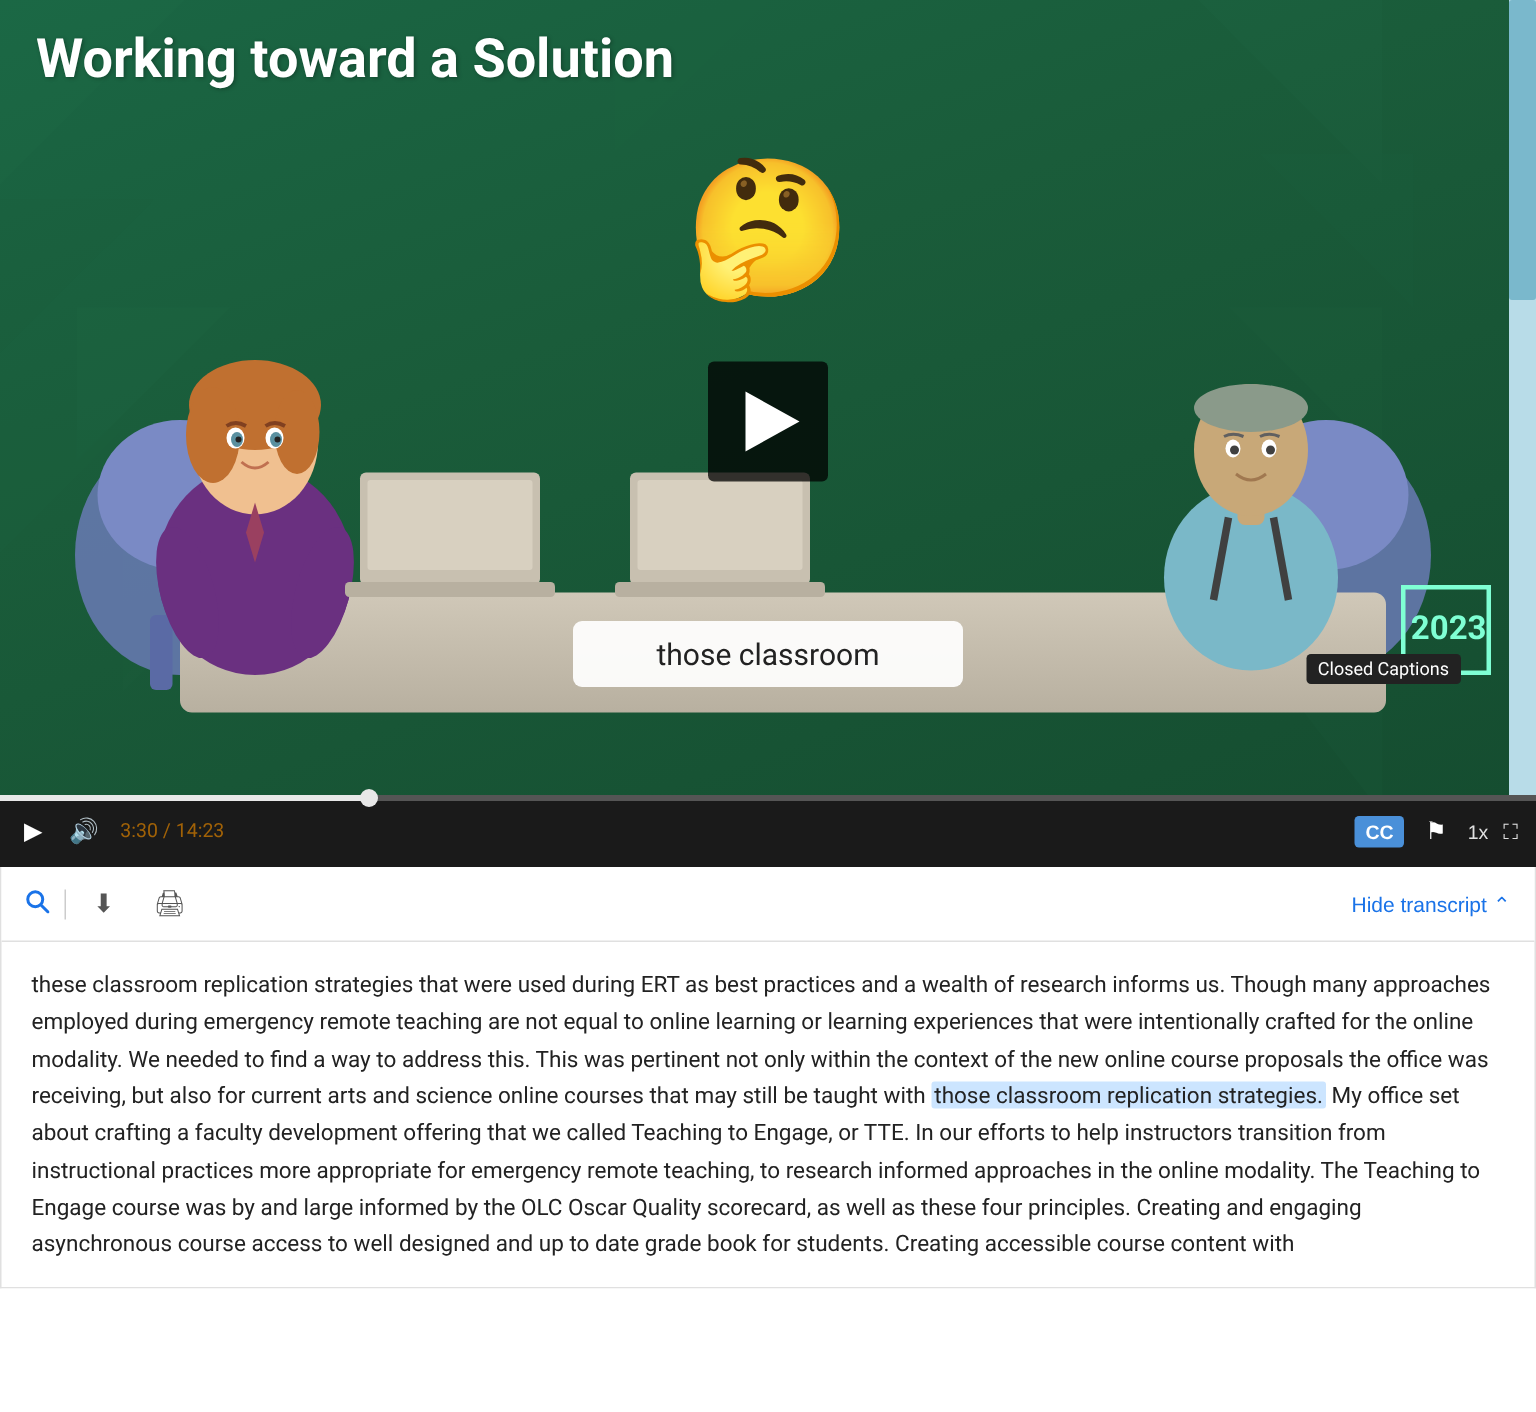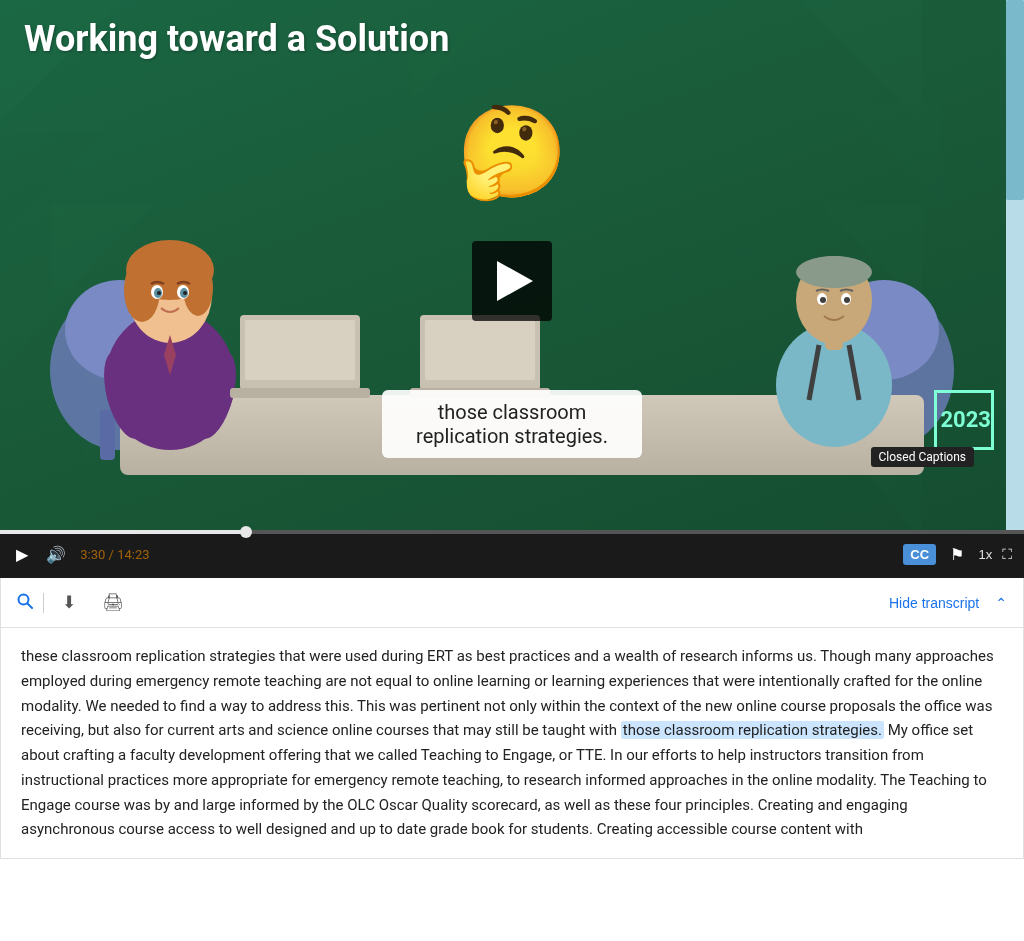--- a/index.html
+++ b/index.html
@@ -191,21 +191,21 @@
       font-size: 20px;
       color: #222;
       z-index: 9;
       white-space: nowrap;
       min-width: 260px;
     }
 
     
     .cc-tooltip {
       position: absolute;
-      bottom: 63px;
+      bottom: 74px;
       right: 50px;
       background: #222;
       color: #fff;
       font-size: 12px;
       padding: 3px 8px;
       border-radius: 3px;
       z-index: 12;
     }
 
     
@@ -336,21 +336,21 @@
 
     .hide-transcript-btn {
       margin-left: auto;
       color: #1a73e8;
       background: none;
       border: none;
       cursor: pointer;
       font-size: 14px;
       display: flex;
       align-items: center;
-      gap: 16px;
+      gap: 4px;
       white-space: nowrap;
     }
 
     
     .transcript-body {
       padding: 16px 20px;
       font-size: 15px;
       line-height: 1.65;
       color: #222;
       max-height: 340px;
@@ -485,21 +485,20 @@
     </svg>
 
     <div class="emoji">🤔</div>
 
     <div class="play-button">
       <div class="play-triangle"></div>
     </div>
 
     <div class="subtitle-bar">
       <span>those classroom</span><br>
-      <span>replication strategies.</span>
     </div>
 
     <div class="cc-tooltip">Closed Captions</div>
 
   </div>
 
   <div class="video-controls">
 
     <div class="progress-bar-container">
       <div class="progress-bar-fill"></div>

